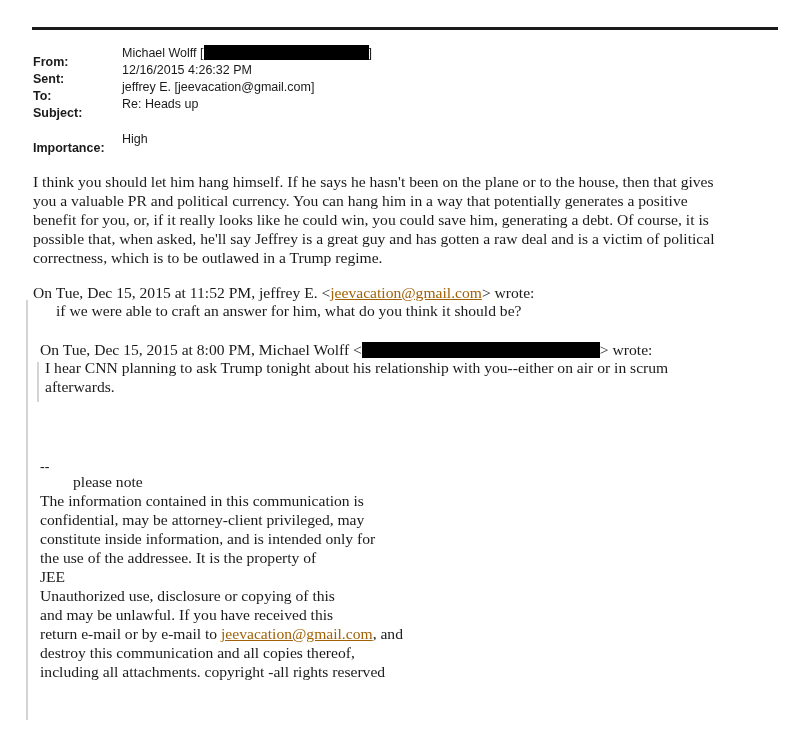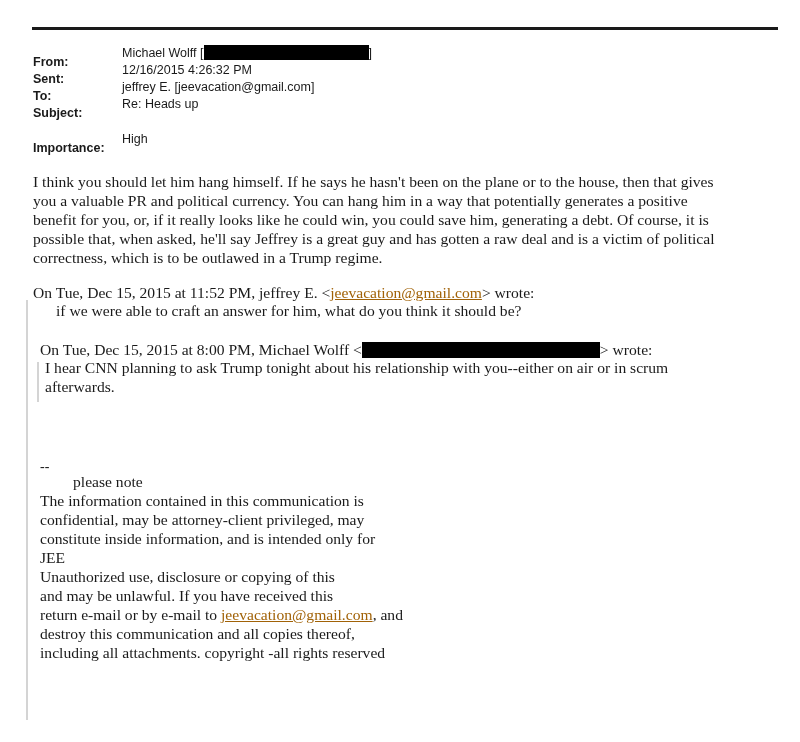--- a/index.html
+++ b/index.html
@@ -67,19 +67,20 @@
   <span class="line">I hear CNN planning to ask Trump tonight about his relationship with you--either on air or in scrum</span>
   <span class="line">afterwards.</span>
 </div>
 
 <div class="abs serif" style="left:40px; top:457px; font-size:14px;">--</div>
 <div class="abs serif" style="left:40px; top:472px; width:420px;">
   <span class="line indent">please note</span>
   <span class="line">The information contained in this communication is</span>
   <span class="line">confidential, may be attorney-client privileged, may</span>
   <span class="line">constitute inside information, and is intended only for</span>
+  <span class="line">the use of the addressee. It is the property of</span>
   <span class="line">JEE</span>
   <span class="line">Unauthorized use, disclosure or copying of this</span>
   <span class="line">and may be unlawful. If you have received this</span>
   <span class="line"><span>return e-mail or by e-mail to </span><a class="link">jeevacation@gmail.com</a><span>, and</span></span>
   <span class="line">destroy this communication and all copies thereof,</span>
   <span class="line">including all attachments. copyright -all rights reserved</span>
 </div>
 
 </body></html>

